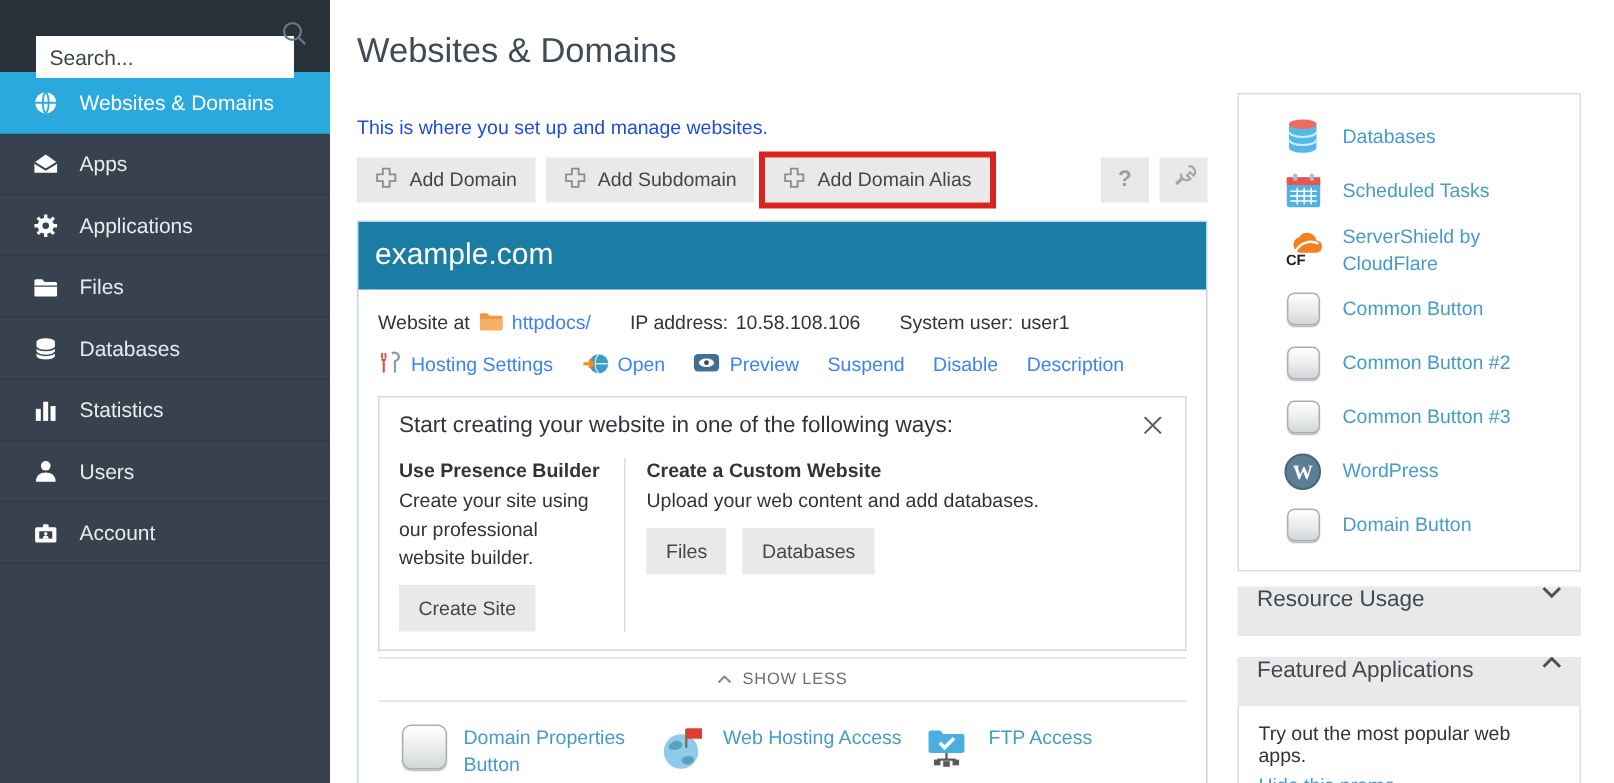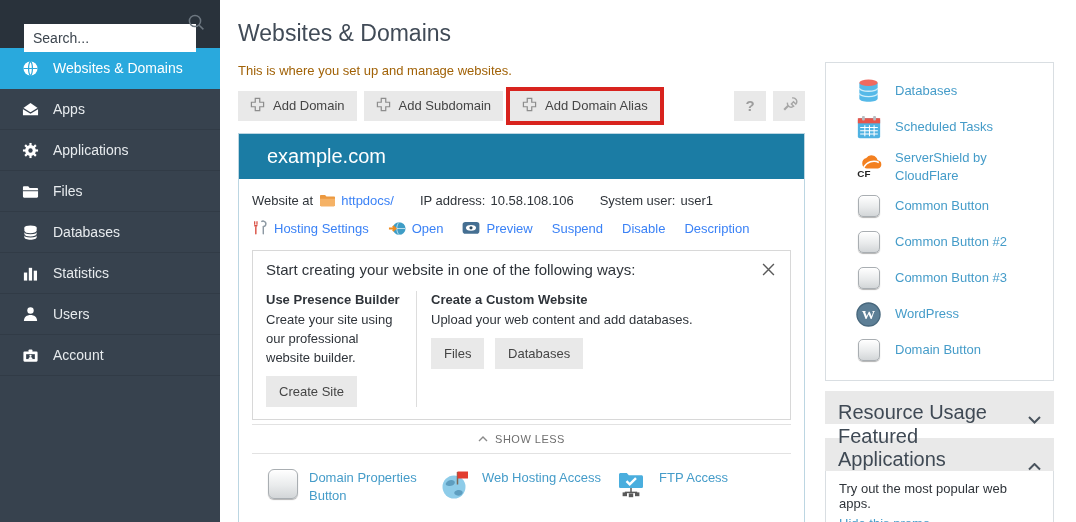--- a/index.html
+++ b/index.html
@@ -24,38 +24,38 @@
   .nav-item {
     height:41px; display:flex; align-items:center; padding-left:21px; gap:14px;
     color:#e7ebee; font-size:14px; cursor:pointer; border-bottom:1px solid #313b46;
   }
   .nav-item.active { background:#29a9dd; color:#fff; border-bottom-color:#29a9dd; }
   .nav-ico { width:18px; height:18px; flex:0 0 18px; display:flex; align-items:center; justify-content:center; }
 
   
   .main { position:absolute; left:238px; top:0; width:567px; }
   h1.page-title { margin:20px 0 0; font-size:23px; font-weight:400; color:#414b57; line-height:1.2; }
-  .subtitle { margin-top:15px; font-size:13px; color:#a16207; }
+  .subtitle { margin-top:29px; font-size:13px; color:#1d4ed8; }
   .toolbar { margin-top:13px; display:flex; align-items:flex-end; gap:7px; }
   .btn {
     display:inline-flex; align-items:center; gap:8px; background:#e9e9e9; border:none;
     height:30px; padding:0 12px; font-size:13px; color:#454545; cursor:pointer;
     font-family:inherit; white-space:nowrap;
   }
   .btn.hl { outline:4px solid #d8231e; }
   .toolbar-right { margin-left:auto; display:flex; gap:7px; }
   .icon-btn {
     width:32px; height:30px; background:#e9e9e9; border:none; cursor:pointer;
     display:flex; align-items:center; justify-content:center;
     color:#9d9d9d; font-size:15px; font-weight:bold; font-family:inherit;
   }
 
   
   .card { margin-top:12px; border:1px solid #bcd6e2; height:600px; background:#fff; }
-  .card-header { background:#1b7ca4; color:#fff; font-size:20px; padding:11px 28px; }
+  .card-header { background:#1b7ca4; color:#fff; font-size:20px; padding:11px 11px; }
   .card-body { padding:14px 13px 0; }
   .info-row { font-size:13px; color:#2f343a; display:flex; align-items:center; }
   .info-row .sep { width:26px; }
   .info-row b { font-weight:normal; }
   .lnk { color:#3b82f6; cursor:pointer; }
   .ico-lnk { display:inline-flex; align-items:center; gap:6px; }
   .links-row { margin-top:12px; display:flex; align-items:center; gap:19px; font-size:13px; }
 
   .promo-box { margin-top:13px; border:1px solid #d8d8d8; padding:10px 13px 12px; }
   .promo-head { display:flex; justify-content:space-between; align-items:flex-start; font-size:15px; color:#2f343a; }
@@ -88,22 +88,22 @@
   .sb-30 { width:30px; height:30px; flex:0 0 30px; }
   .sb-22 { width:22px; height:22px; flex:0 0 22px; border-radius:5px; }
 
   
   .rightcol { position:absolute; left:825px; top:62px; width:229px; }
   .rpanel { border:1px solid #d9dee2; background:#fff; padding:10px 0 12px; }
   .ritem { display:flex; align-items:center; gap:13px; padding:4px 10px 4px 29px; min-height:34px; cursor:pointer; }
   .ritem .rico { width:27px; height:28px; flex:0 0 27px; display:flex; align-items:center; justify-content:center; }
   .ritem .rlabel { color:#459cc9; font-size:13px; line-height:1.35; }
   .rheader {
-    height:33px; background:#e9e9e9; display:flex; align-items:flex-end; justify-content:space-between;
-    padding:0 13px; font-size:20px; color:#3f4954; cursor:pointer;
+    height:33px; background:#e9e9e9; display:flex; align-items:flex-start; justify-content:space-between;
+    padding:0 13px; font-size:15px; color:#3f4954; cursor:pointer;
   }
   .mt10 { margin-top:10px; } .mt14 { margin-top:14px; }
   .fbody { border:1px solid #d9dee2; border-top:none; background:#fff; padding:10px 13px 60px; font-size:13px; color:#2f343a; }
   .hide-promo { color:#459cc9; border-bottom:1px dashed #74b4d6; display:inline-block; margin-top:5px; cursor:pointer; }
 </style>
 </head>
 <body>
 
 <div class="sidebar">
   <div class="search-wrap">

